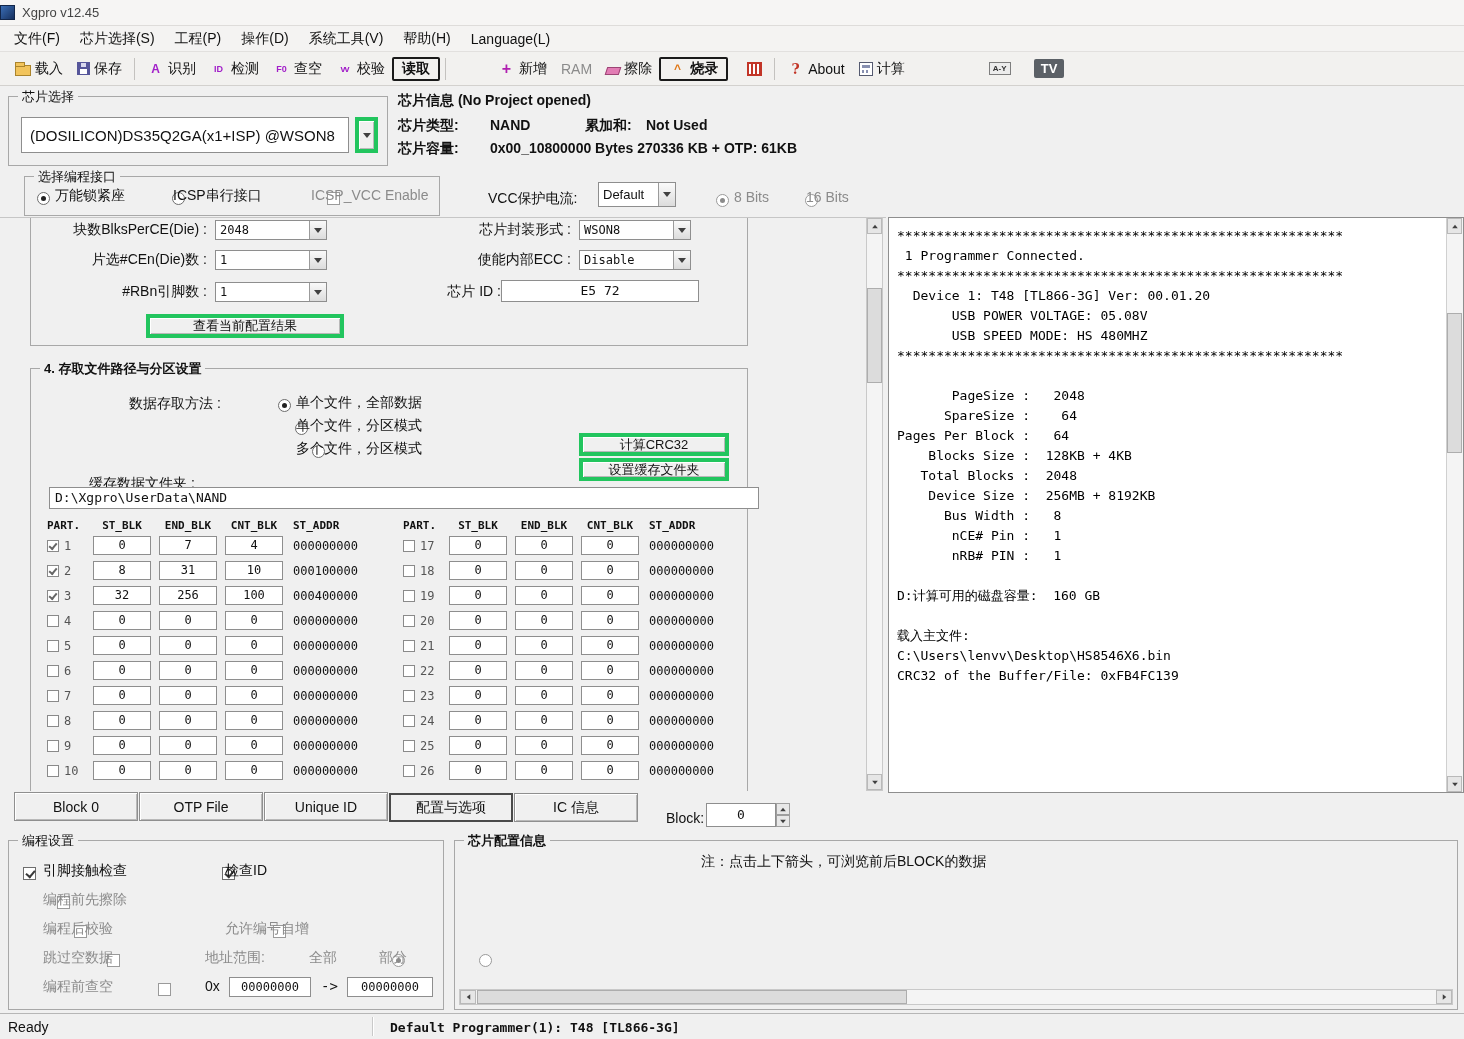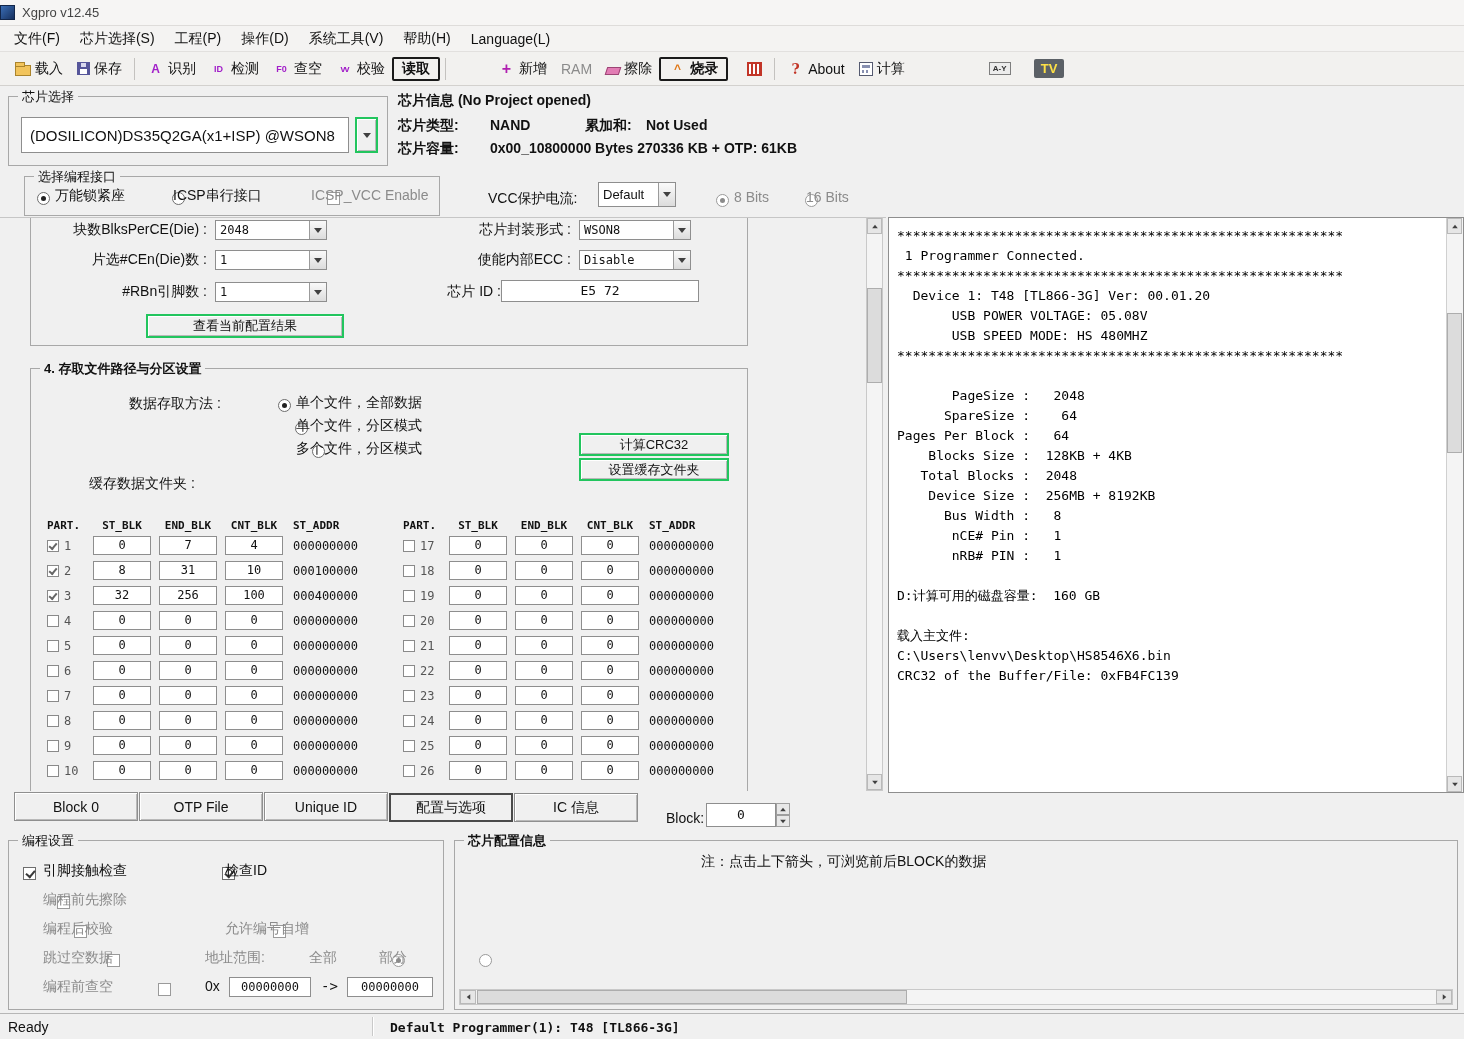--- a/index.html
+++ b/index.html
@@ -17,21 +17,21 @@
     background:#f6f5f4; border-bottom:1px solid #dedcda; display:flex; align-items:center; gap:7px; padding-left:0; }
   .app-icon { width:15px; height:15px; background:linear-gradient(135deg,#3a6db5,#16305e); border:1px solid #12264a; }
   .title-text { font-size:13px; color:#444; }
   .menubar { position:absolute; left:0; top:26px; width:1464px; height:26px;
     background:#f4f3f2; display:flex; align-items:center; padding-left:4px; border-bottom:1px solid #e2e0de; }
   .menu-item { padding:4px 10px; font-size:14px; color:#111; }
   .toolbar { position:absolute; left:0; top:52px; width:1464px; height:34px;
     background:#f2f1ef; display:flex; align-items:center; padding:0 8px; border-bottom:1px solid #d3d1ce; }
   .tbtn { display:inline-flex; align-items:center; gap:4px; padding:3px 7px; font-size:14px; color:#111; }
   .tbtn.hl { border:2px solid #1a1a1a; border-radius:2px; font-weight:bold; padding:1px 8px; }
-  .tbtn.dark { background:#5b6066; color:#fde047; font-weight:bold; border-radius:2px; padding:2px 7px; font-size:13px; }
+  .tbtn.dark { background:#5b6066; color:#ffffff; font-weight:bold; border-radius:2px; padding:2px 7px; font-size:13px; }
   .tsep { width:1px; height:22px; background:#c4c2bf; margin:0 5px; }
   .tlabel { white-space:nowrap; }
   .ic { display:inline-flex; align-items:center; justify-content:center; width:17px; height:15px; font-size:10px; font-weight:bold; }
   .ic-open-folder { position:relative; width:16px; height:11px; background:#f2c45c; border:1px solid #ab842c; margin-top:3px; }
   .ic-open-folder::before { content:""; position:absolute; top:-4px; left:-1px; width:8px; height:3px; background:#f2c45c; border:1px solid #ab842c; }
   .ic-floppy { position:relative; width:13px; height:13px; background:#56569a; }
   .ic-floppy::before { content:""; position:absolute; left:3px; top:7px; width:7px; height:5px; background:#fff; }
   .ic-floppy::after { content:""; position:absolute; left:4px; top:1px; width:5px; height:4px; background:#d9d9ee; }
   .ic-auto-detect::before { content:"A"; color:#a21fc9; font-size:12px; }
   .ic-id-test::before { content:"ID"; color:#a21fc9; font-size:9px; }
@@ -50,21 +50,21 @@
   .ic-chip { width:22px; height:13px; border:1px solid #7e7e7e; background:#ececec; font-size:8px; color:#333; }
   .ic-chip::before { content:"A-Y"; }
 
   
   .group { position:absolute; border:1px solid #a8a8a8; }
   .legend { position:absolute; top:-9px; left:9px; background:#f0f0f0; padding:0 4px; font-size:13px; color:#111; }
   .legend.b { font-weight:bold; }
 
   
   .sunken { background:#fff; border:1px solid #8e8e8e; }
-  .btn { background:#f0f0f0; border:2px solid #22c55e;
+  .btn { background:#f0f0f0; border:4px solid #22c55e;
     box-shadow:inset 1px 1px 0 #ffffff, inset -1px -1px 0 #b9b9b9;
     display:flex; align-items:center; justify-content:center; font-size:13px; }
   .combo { display:flex; align-items:stretch; background:#fff; border:1px solid #8e8e8e; }
   .combo .cval { flex:1; padding:1px 4px; font-family:"DejaVu Sans Mono", monospace; font-size:12px; display:flex; align-items:center; overflow:hidden; }
   .combo .cbtn { width:17px; background:linear-gradient(#fafafa,#dcdcdc); border-left:1px solid #9b9b9b; display:flex; align-items:center; justify-content:center; }
   .tri-down { width:0; height:0; border-left:4px solid transparent; border-right:4px solid transparent; border-top:5px solid #404040; }
   .tri-up { width:0; height:0; border-left:4px solid transparent; border-right:4px solid transparent; border-bottom:5px solid #404040; }
   .tri-left { width:0; height:0; border-top:4px solid transparent; border-bottom:4px solid transparent; border-right:5px solid #404040; }
   .tri-right { width:0; height:0; border-top:4px solid transparent; border-bottom:4px solid transparent; border-left:5px solid #404040; }
   .radio { width:13px; height:13px; border-radius:50%; border:1px solid #6d6d6d; background:#fff; display:inline-block; position:relative; vertical-align:middle; }
@@ -310,20 +310,21 @@
     <span class="ab lbl" style="left:265px; top:25px;">单个文件，全部数据</span>
     <span class="radio ab" style="left:247px; top:50px;"></span>
     <span class="ab lbl" style="left:265px; top:48px;">单个文件，分区模式</span>
     <span class="radio ab" style="left:247px; top:73px;"></span>
     <span class="ab lbl" style="left:265px; top:71px;">多个文件，分区模式</span>
 
     <div class="btn ab" style="left:548px; top:64px; width:150px; height:23px;">计算CRC32</div>
     <div class="btn ab" style="left:548px; top:89px; width:150px; height:23px;">设置缓存文件夹</div>
 
     <span class="ab lbl" style="left:22px; top:106px;margin-left:36px;">缓存数据文件夹 :</span>
+    <div class="sunken ab mono" style="left:18px; top:118px; width:710px; height:22px; font-size:13px; line-height:20px; padding-left:5px;">D:\Xgpro\UserData\NAND</div>
 
     <div class="ab" style="left:16px; top:148px; width:350px;">
       <div class="phead">
           <div class="hc-part">PART.</div>
           <div class="hc-f">ST_BLK</div>
           <div class="hc-f">END_BLK</div>
           <div class="hc-f">CNT_BLK</div>
           <div class="hc-addr">ST_ADDR</div>
         </div>
       <div class="pbody">

